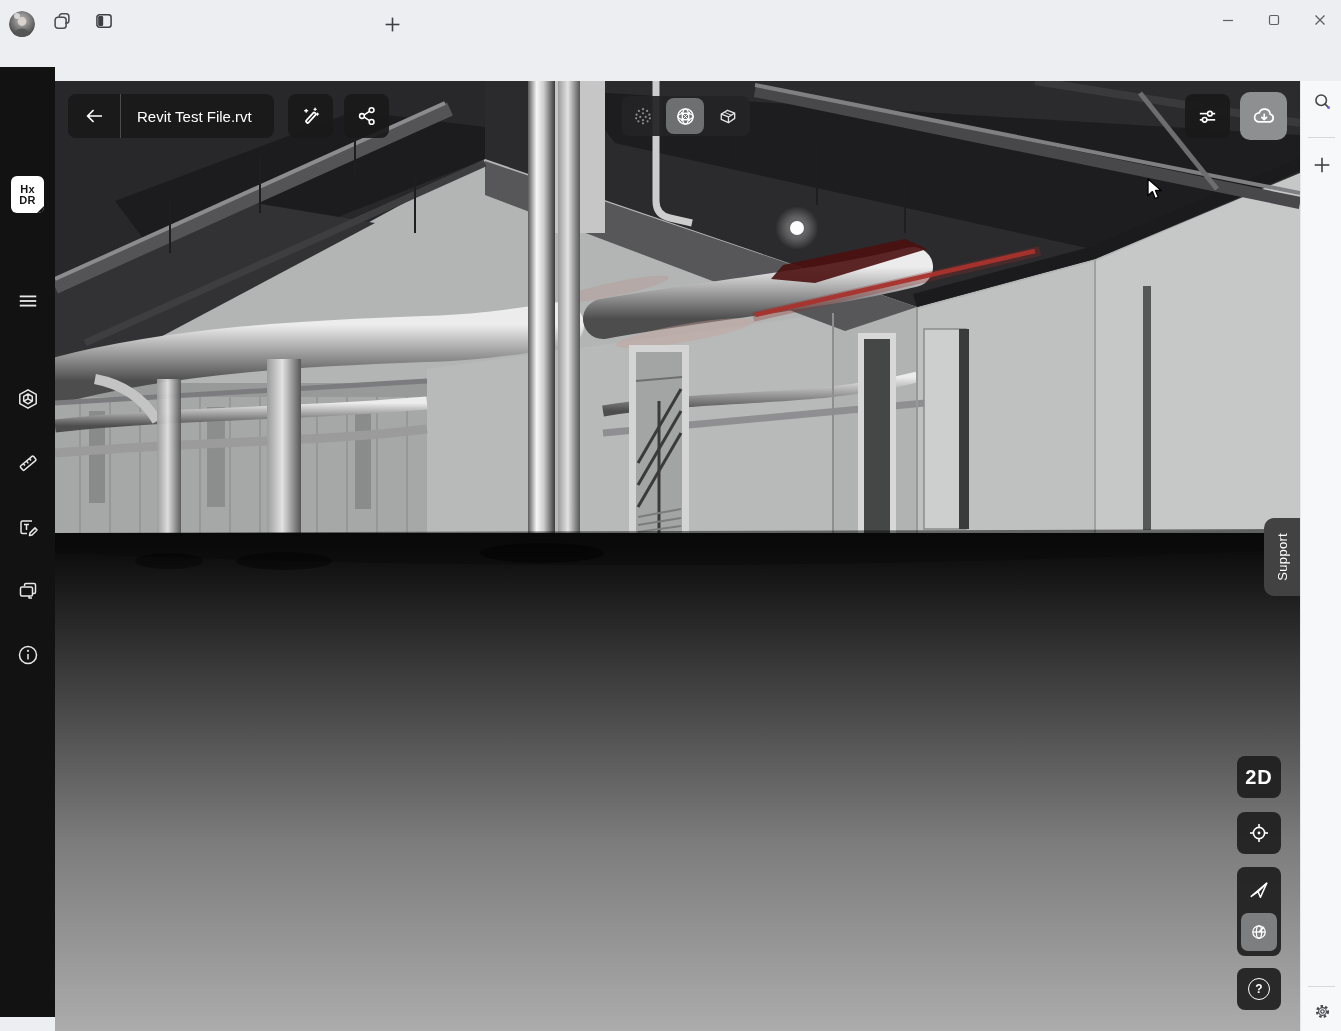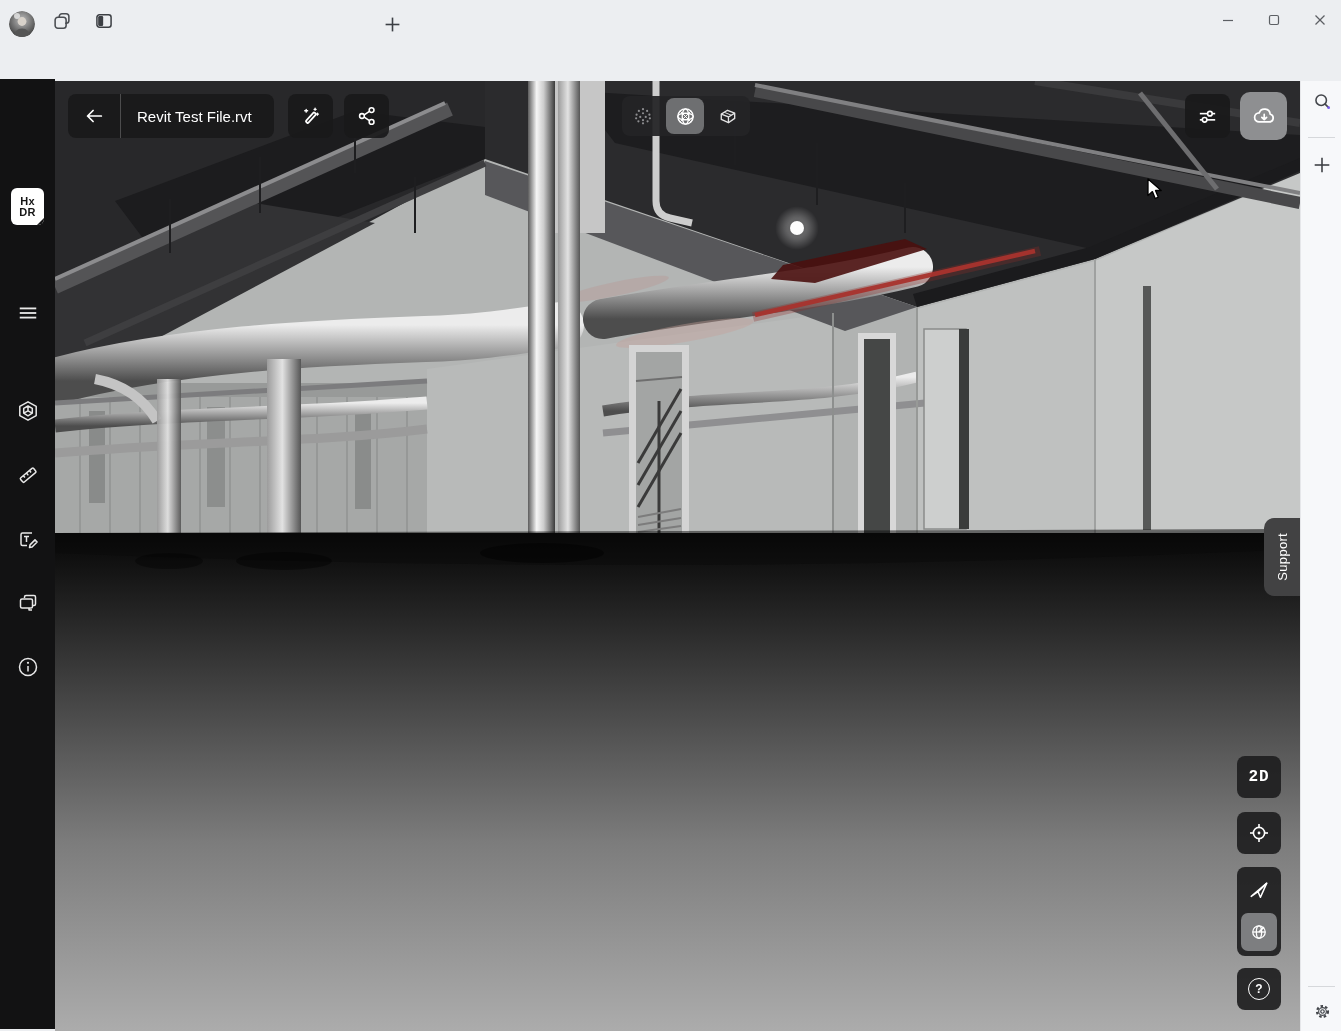--- a/index.html
+++ b/index.html
@@ -24,21 +24,21 @@
   .url-text{font-size:13.5px;margin-left:8px;white-space:nowrap;overflow:hidden;}
   .url-origin{color:#1d1f23;}
   .url-path{color:#75777c;}
   .bar-btn{position:absolute;top:47px;width:28px;height:28px;display:flex;align-items:center;justify-content:center;border-radius:6px;}
   .vdiv{position:absolute;top:51px;width:1px;height:20px;background:#c9cbcf;}
   .ext-badge{position:absolute;right:-4px;bottom:-3px;width:13px;height:13px;border-radius:50%;background:#7a5cf0;color:#fff;
              font-size:8.5px;font-weight:bold;display:flex;align-items:center;justify-content:center;border:1.5px solid #eceef1;}
   .mini-badge{position:absolute;right:-3px;bottom:-3px;width:12px;height:12px;border-radius:50%;display:flex;align-items:center;justify-content:center;}
 
   
-  .app-sidebar{position:absolute;left:0;top:79px;width:55px;height:950px;background:#121213;}
+  .app-sidebar{position:absolute;left:0;top:67px;width:55px;height:950px;background:#121213;}
   .side-btn{position:absolute;left:15px;width:26px;height:26px;display:flex;align-items:center;justify-content:center;}
   .hxdr-logo{position:absolute;left:11px;top:109px;width:33px;height:37px;background:#fff;border-radius:6px;
              display:flex;flex-direction:column;align-items:center;justify-content:center;line-height:1;overflow:hidden;}
   .hxdr-logo span{font-size:11px;font-weight:bold;color:#161616;letter-spacing:.2px;}
   .logo-notch{position:absolute;right:-1px;bottom:-1px;width:0;height:0;border-left:9px solid transparent;border-bottom:9px solid #121213;}
 
   .viewport{position:absolute;left:55px;top:81px;width:1245px;height:950px;overflow:hidden;background:#9a9a9a;cursor:default;}
   .scene{position:absolute;left:0;top:0;}
 
   .edge-rail{position:absolute;left:1300px;top:81px;width:41px;height:950px;background:#f7f8fa;border-left:1px solid #e6e7ea;}
@@ -60,21 +60,21 @@
              display:flex;align-items:center;justify-content:center;}
   .support-tab{position:absolute;left:1209px;top:437px;width:36px;height:78px;background:#424243;border-radius:10px 0 0 10px;
                display:flex;align-items:center;justify-content:center;}
   .support-tab span{writing-mode:vertical-rl;transform:rotate(180deg);color:#fff;font-size:13px;letter-spacing:.3px;}
   .nav-btn{position:absolute;left:1182px;width:44px;height:42px;border-radius:8px;background:rgba(30,30,31,.92);
            display:flex;align-items:center;justify-content:center;color:#fff;}
   .nav-group{position:absolute;left:1182px;top:786px;width:44px;height:89px;border-radius:8px;background:rgba(30,30,31,.92);}
   .fly-slot{position:absolute;left:0;top:2px;width:44px;height:42px;display:flex;align-items:center;justify-content:center;}
   .globe-chip{position:absolute;left:4px;top:46px;width:36px;height:38px;border-radius:7px;background:#7d7e80;
               display:flex;align-items:center;justify-content:center;}
-  .label-2d{font-size:16px;font-weight:bold;letter-spacing:1px;font-family:Liberation Mono, monospace;}
+  .label-2d{font-size:20px;font-weight:bold;letter-spacing:1px;}
   .help-ring{width:20px;height:20px;border:1.7px solid #fff;border-radius:50%;display:flex;align-items:center;justify-content:center;}
   .help-ring span{font-size:12px;font-weight:bold;color:#fff;}
   .marker-halo{position:absolute;left:720px;top:125px;width:44px;height:44px;border-radius:50%;
                background:radial-gradient(circle, rgba(255,255,255,.5) 0%, rgba(255,255,255,.18) 45%, rgba(255,255,255,0) 70%);}
   .marker-dot{position:absolute;left:735px;top:140px;width:14px;height:14px;border-radius:50%;background:#fdfdfd;box-shadow:0 0 4px rgba(0,0,0,.35);}
   .cursor{position:absolute;left:1146px;top:178px;}
 </style>
 </head>
 <body>
 

